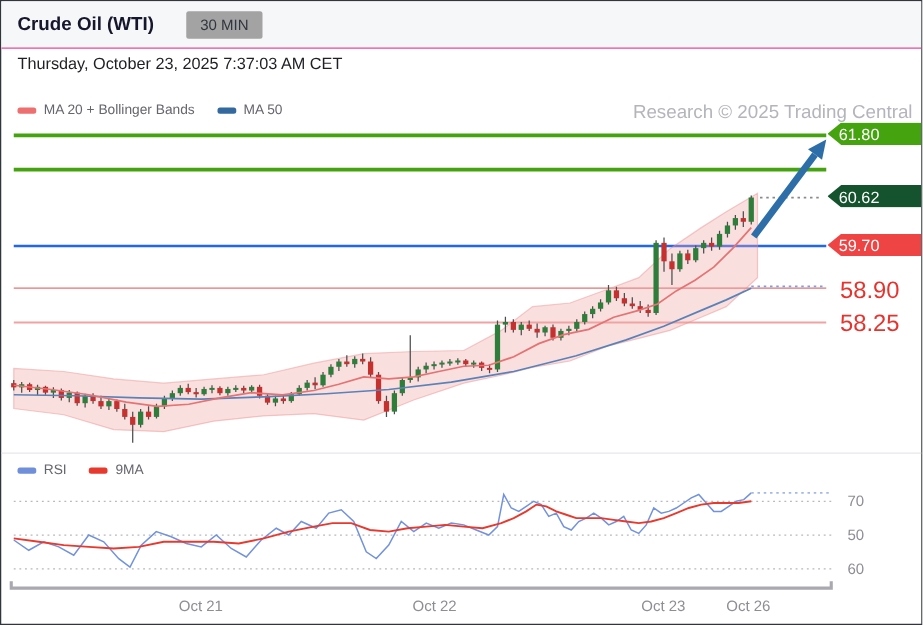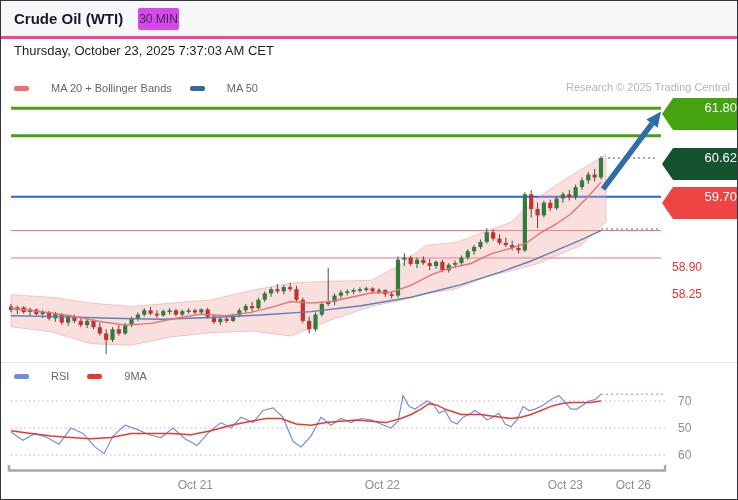--- a/index.html
+++ b/index.html
@@ -1,37 +1,37 @@
 <!DOCTYPE html>
 <html><head>
 <meta charset="utf-8">
 <style>
   html,body{margin:0;padding:0;background:#fff;}
   *{box-sizing:border-box;}
   .frame{position:relative;width:738px;height:500px;border:1px solid #32363c;background:#fff;
          font-family:"Liberation Sans", sans-serif;overflow:hidden;}
   .header{position:absolute;top:0;left:0;right:0;height:38px;background:#f6f7f8;
-          border-bottom:3px solid #ec4899;display:flex;align-items:center;padding-left:13px;}
+          border-bottom:1px solid #ec4899;display:flex;align-items:center;padding-left:13px;}
   .title{font-size:15px;font-weight:bold;color:#16162c;}
-  .badge{margin-left:15px;background:#d946ef;color:#30363f;font-size:12px;padding:4px 1px;border-radius:2px;}
+  .badge{margin-left:26px;background:#a3a3a3;color:#30363f;font-size:12px;padding:4px 11px;border-radius:2px;}
   .dateline{position:absolute;top:42px;left:13px;font-size:13px;color:#1f1f24;}
   .legend{position:absolute;display:flex;align-items:center;font-size:11px;color:#66666e;}
-  .legend-item{display:flex;align-items:center;gap:22px;margin-right:18px;}
+  .legend-item{display:flex;align-items:center;gap:6px;margin-right:18px;}
   .swatch{width:15px;height:5px;border-radius:2px;background:#ccc;}
-  .watermark{position:absolute;top:80px;right:7px;font-size:11px;color:#b4b4bc;}
+  .watermark{position:absolute;top:80px;right:7px;font-size:15px;color:#b4b4bc;}
   svg{position:absolute;left:0;}
   #main-chart-svg{top:60px;}
   #rsi-svg{top:385px;}
-  .price-tag{position:absolute;left:661px;width:75px;height:32px;line-height:20px;color:#fff;
-             font-size:13px;text-align:right;padding-left:9px;z-index:5;
+  .price-tag{position:absolute;left:661px;width:75px;height:18px;line-height:20px;color:#fff;
+             font-size:13px;text-align:left;padding-left:9px;z-index:5;
              clip-path:polygon(0 50%,11px 0,100% 0,100% 100%,11px 100%,0 50%);}
-  .price-text{position:absolute;left:671px;font-size:12px;z-index:5;margin-top:38px;}
+  .price-text{position:absolute;left:671px;font-size:19px;z-index:5;}
   .panel-divider{position:absolute;top:361px;left:0;width:738px;height:1px;background:#e7e7ea;}
   .rsi-grid-label{position:absolute;left:677px;font-size:12px;color:#8d8d94;}
-  .x-tick{position:absolute;top:477px;width:70px;text-align:right;font-size:12px;color:#8d8d94;}
+  .x-tick{position:absolute;top:477px;width:70px;text-align:left;font-size:12px;color:#8d8d94;}
 </style>
 </head>
 <body>
 
 <div class="frame">
 
   <div class="header">
     <span class="title">Crude Oil (WTI)</span>
     <span class="badge">30 MIN</span>
   </div>

